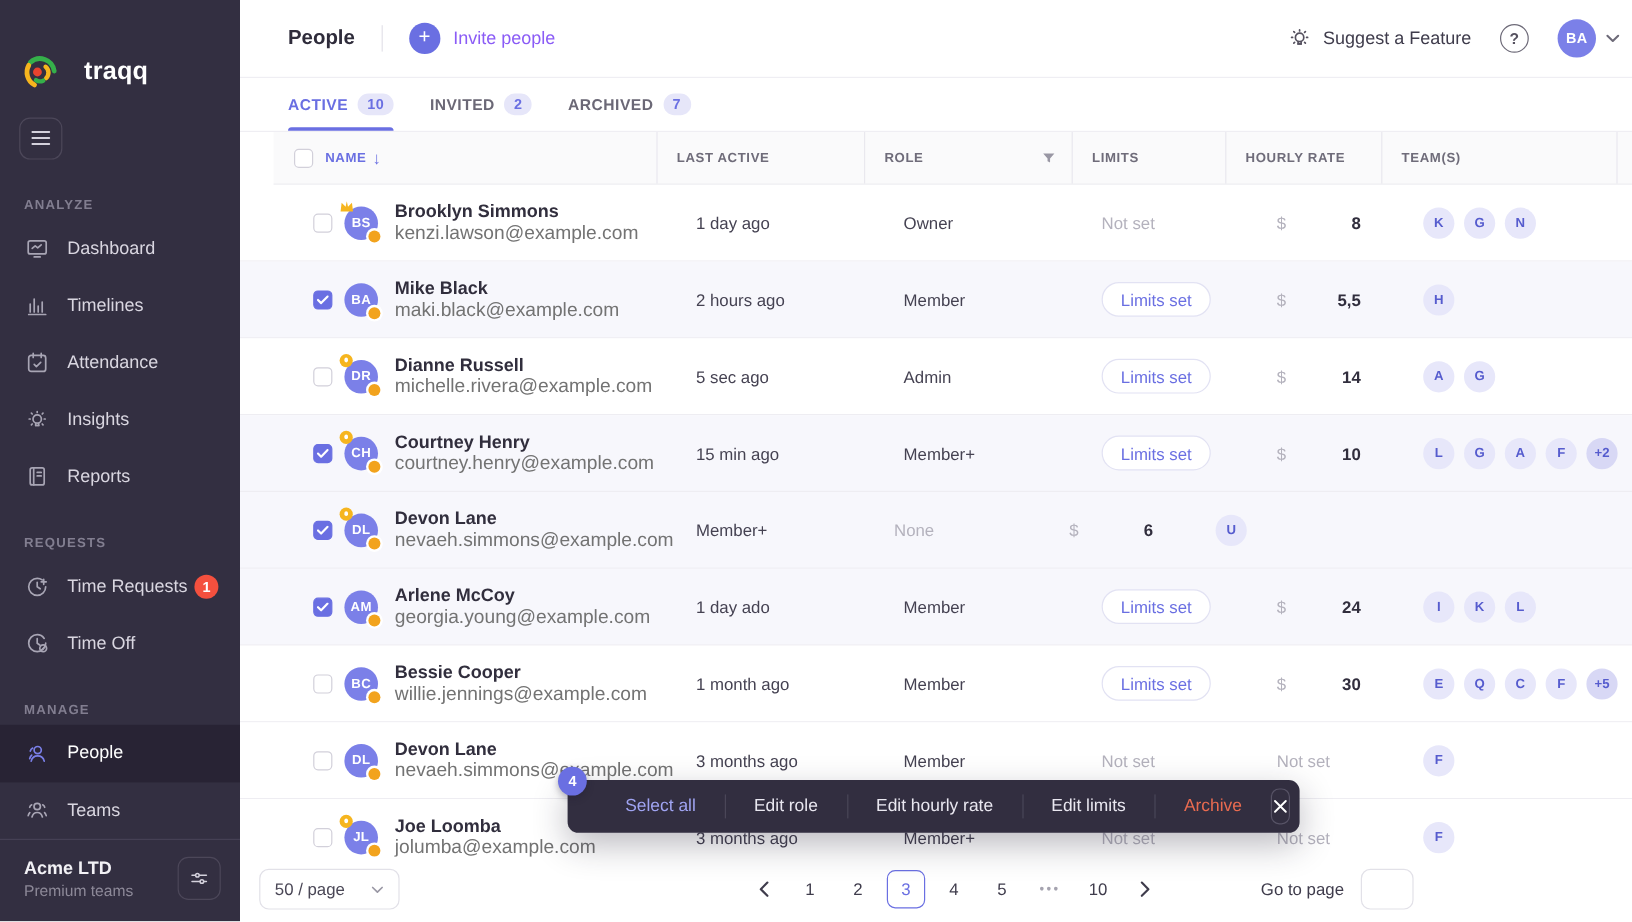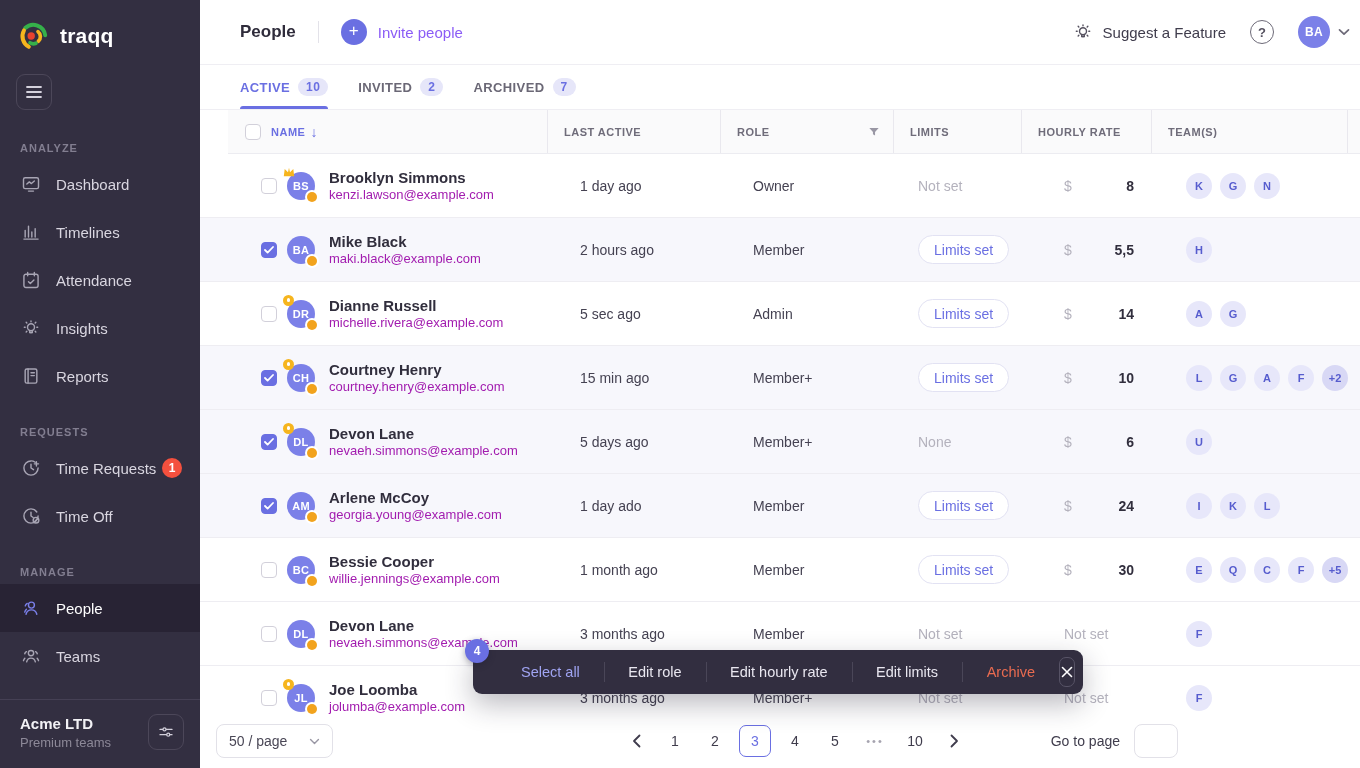--- a/index.html
+++ b/index.html
@@ -2,21 +2,21 @@
 <html><head>
 <meta charset="utf-8">
 <style>
   * { box-sizing: border-box; margin: 0; padding: 0; }
   html,body { width:1360px; height:768px; overflow:hidden; }
   body { font-family:"Liberation Sans", sans-serif; background:#fff; color:#3a3747; }
   .app { position:relative; width:1360px; height:768px; display:flex; overflow:hidden; background:#fff; }
 
   
   .sidebar { width:200px; min-width:200px; height:768px; background:#332f41; display:flex; flex-direction:column; position:relative; }
-  .logo-row { display:flex; align-items:center; gap:10px; padding:16px 0 0 18px; height:56px; }
+  .logo-row { display:flex; align-items:center; gap:20px; padding:16px 0 0 18px; height:56px;margin-top:24px; }
   .logo-text { color:#fff; font-size:21px; font-weight:bold; letter-spacing:.2px; }
   .burger-btn { width:36px; height:36px; margin:18px 0 6px 16px; border:1px solid #4c4759; border-radius:9px; display:flex; align-items:center; justify-content:center; cursor:pointer; }
   .burger-btn svg { stroke:#d4d1dc; }
   .side-section-label { font-size:11px; font-weight:bold; letter-spacing:1px; color:#827e90; padding:0 0 0 20px; margin-top:26px; margin-bottom:6px; text-transform:uppercase; }
   .side-item { display:flex; align-items:center; gap:14px; height:48px; padding:0 20px; color:#d9d6e0; font-size:15px; cursor:pointer; position:relative; }
   .side-item .s-ic { width:22px; height:22px; display:flex; align-items:center; justify-content:center; color:#a8a5b4; flex:0 0 22px; }
   .side-item.active { background:#282334; }
   .side-item.active .s-ic { color:#7a7fe8; }
   .side-item.active .s-label { color:#fff; }
   .req-badge { position:absolute; right:18px; top:14px; min-width:20px; height:20px; border-radius:10px; background:#f4503e; color:#fff; font-size:12px; font-weight:bold; display:flex; align-items:center; justify-content:center; padding:0 6px; }
@@ -86,21 +86,21 @@
 
   .avatar-wrap { position:relative; width:28px; height:28px; margin-left:10px; flex:0 0 28px; }
   .avatar { width:28px; height:28px; border-radius:50%; background:#7b80e8; color:#fff; font-size:11px; font-weight:bold; display:flex; align-items:center; justify-content:center; letter-spacing:.3px; }
   .status-dot { position:absolute; right:-2px; bottom:-2px; width:10px; height:10px; border-radius:50%; background:#f2a31d; box-shadow:0 0 0 2px #fff; }
   .role-badge { position:absolute; left:-4px; top:-5px; width:12px; height:12px; display:flex; align-items:center; justify-content:center; }
   .role-badge.plain { width:11px; height:11px; border-radius:50%; background:#f6b51e; }
   .role-badge.plain::after { content:""; width:3.5px; height:3.5px; border-radius:50%; background:#fff; }
 
   .who { display:flex; flex-direction:column; margin-left:14px; gap:1px; }
   .p-name { font-size:15px; font-weight:600; color:#312e3d; }
-  .p-email { font-size:13px; color:#a21caf; }
+  .p-email { font-size:16px; color:#737373; }
 
   .muted-text { color:#b4b2bd; }
   .pill { display:inline-flex; align-items:center; height:29px; padding:0 15px; border:1px solid #e2e2f3; background:#fff; border-radius:15px; color:#6a6fe2; font-size:14px; cursor:pointer; }
 
   .cur { color:#b4b2bd; }
   .rate-val { color:#312e3d; font-weight:600; }
 
   .chip { width:26px; height:26px; border-radius:50%; background:#e7e7fa; color:#565cce; font-size:11px; font-weight:bold; display:flex; align-items:center; justify-content:center; cursor:pointer; }
   .chip.more { background:#d8d8f5; }
 
@@ -495,21 +495,20 @@
         <span class="status-dot"></span>
         <span class="role-badge plain">
           
         </span>
       </span>
       <span class="who">
         <span class="p-name">Devon Lane</span>
         <span class="p-email">nevaeh.simmons@example.com</span>
       </span>
     </div>
-    <div class="cell c-last">5 days ago</div>
     <div class="cell c-role">Member+</div>
     <div class="cell c-limits">
             <span class="muted-text">None</span>
           </div>
     <div class="cell c-rate">
       <span class="cur">$</span>
       <span class="rate-val">6</span>
     </div>
     <div class="cell c-teams">
             <span class="chip">U</span>

